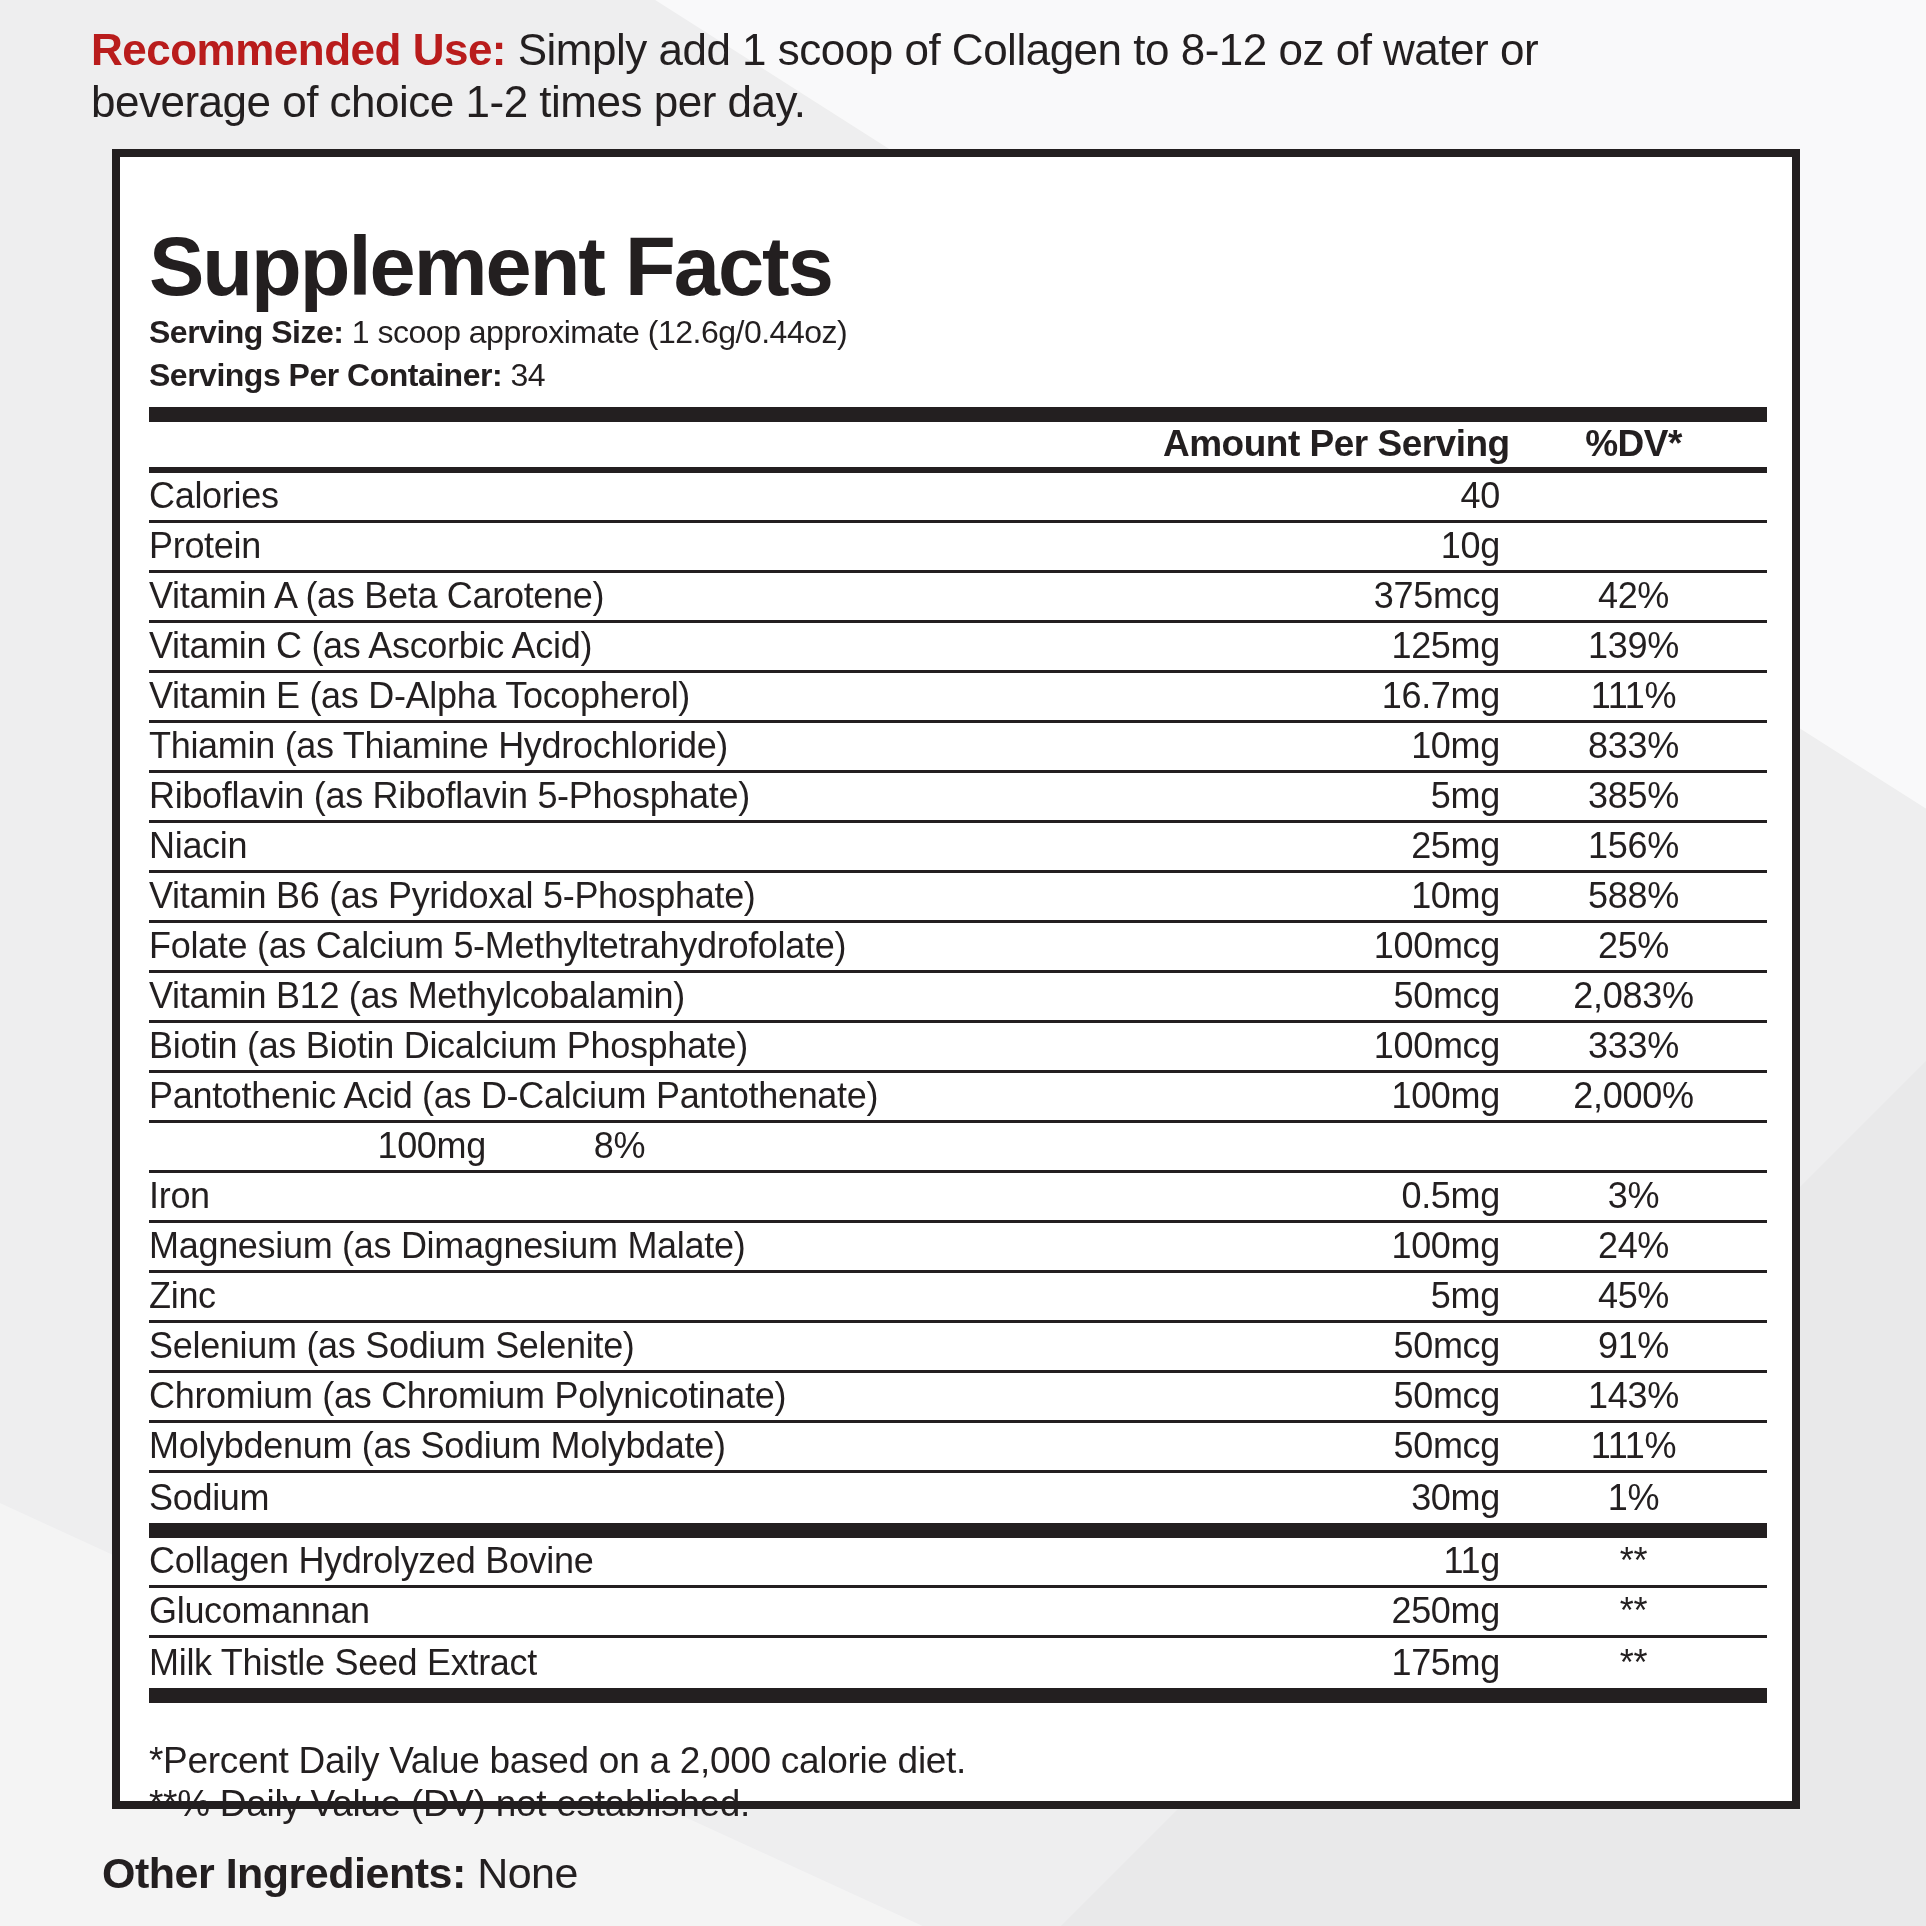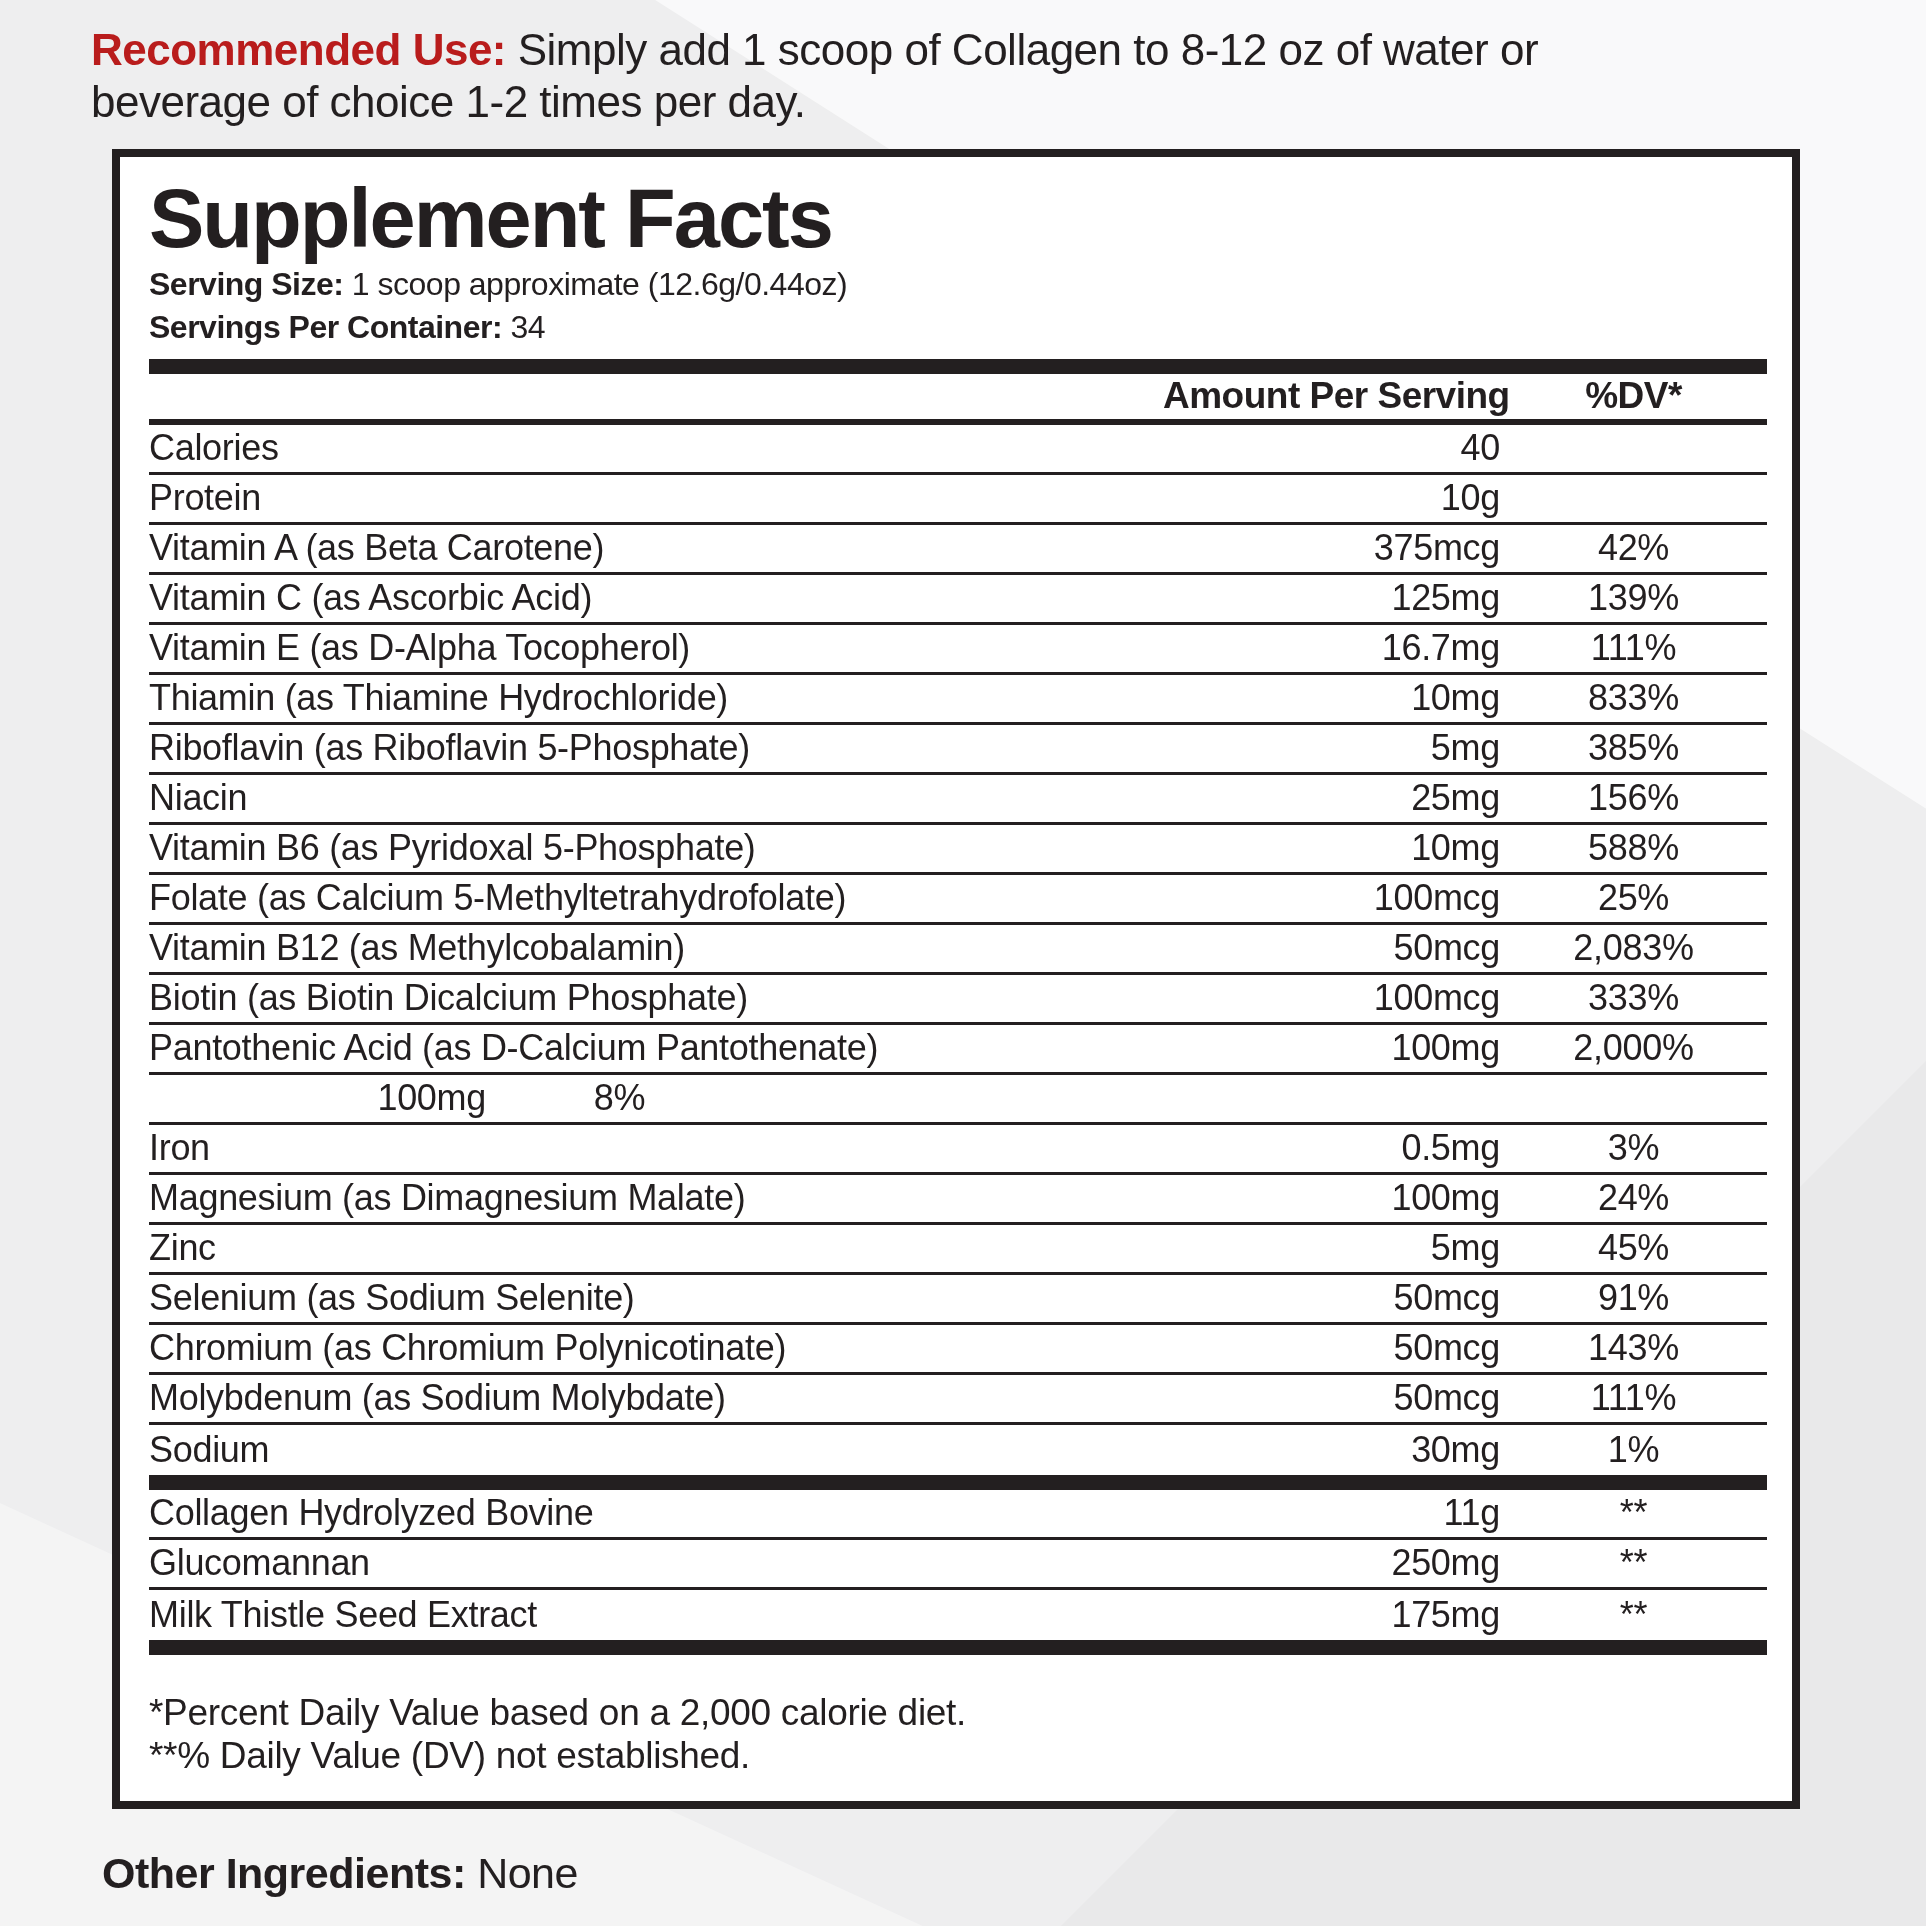--- a/index.html
+++ b/index.html
@@ -25,21 +25,21 @@
 
   .panel {
     position:absolute; left:112px; top:149px;
     width:1688px; height:1660px;
     background:#ffffff;
     border:8px solid #231f20;
     padding:20px 25px 0 29px;
     z-index:2;
   }
 
-  .facts-title { font-size:83px; font-weight:bold; letter-spacing:-2px; line-height:1.0; }
+  .facts-title { font-size:83px; font-weight:bold; letter-spacing:-2px; line-height:1.0;margin-top:48px; }
   .serving-line { font-size:32px; line-height:1.2; margin-top:5px; letter-spacing:-0.5px; }
   .serving-line:first-of-type { margin-top:8px; }
   .serving-line .b { font-weight:bold; }
 
   .bar { height:15px; background:#231f20; }
   .bar.top { margin-top:12px; }
 
   .t-head {
     display:flex; align-items:center; height:51px;
     border-bottom:6px solid #231f20;

